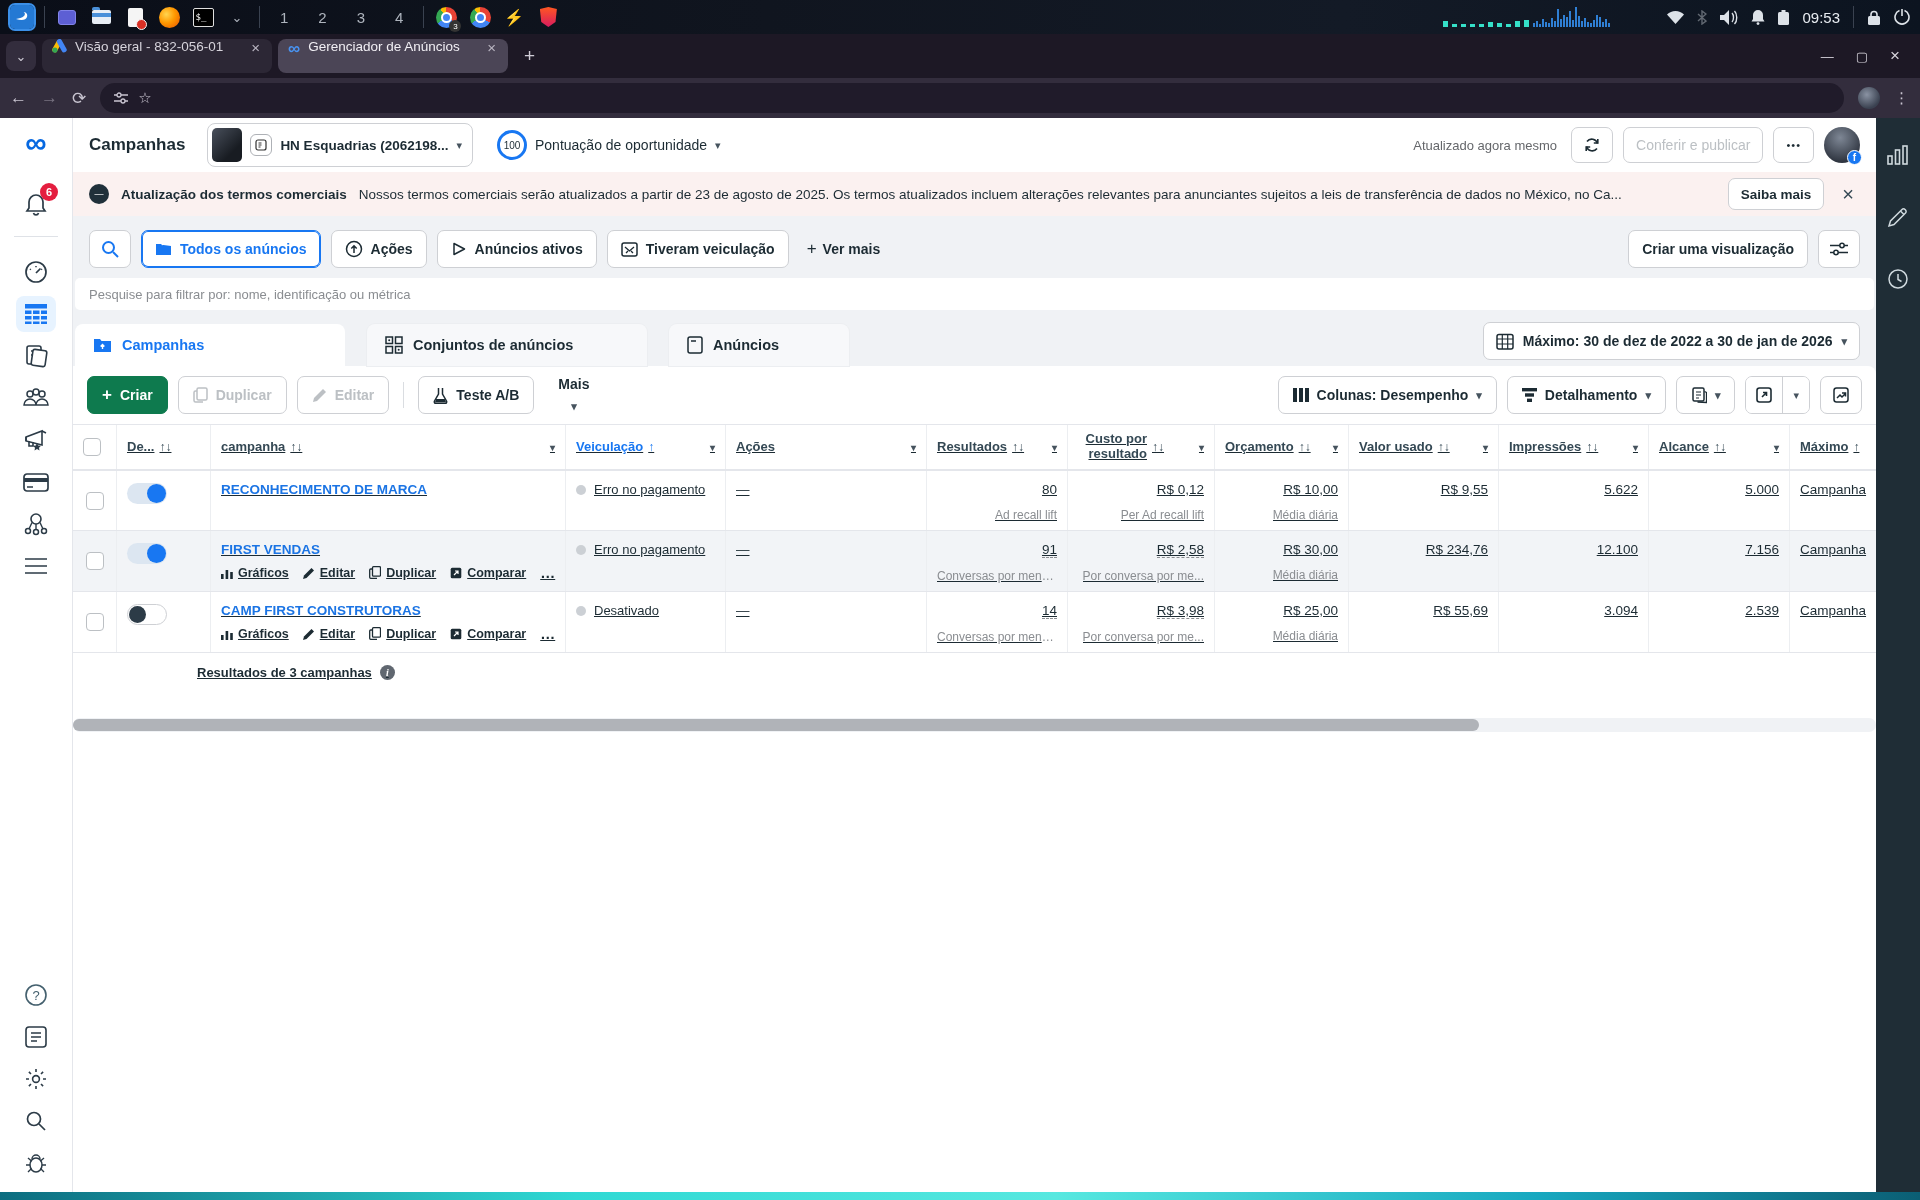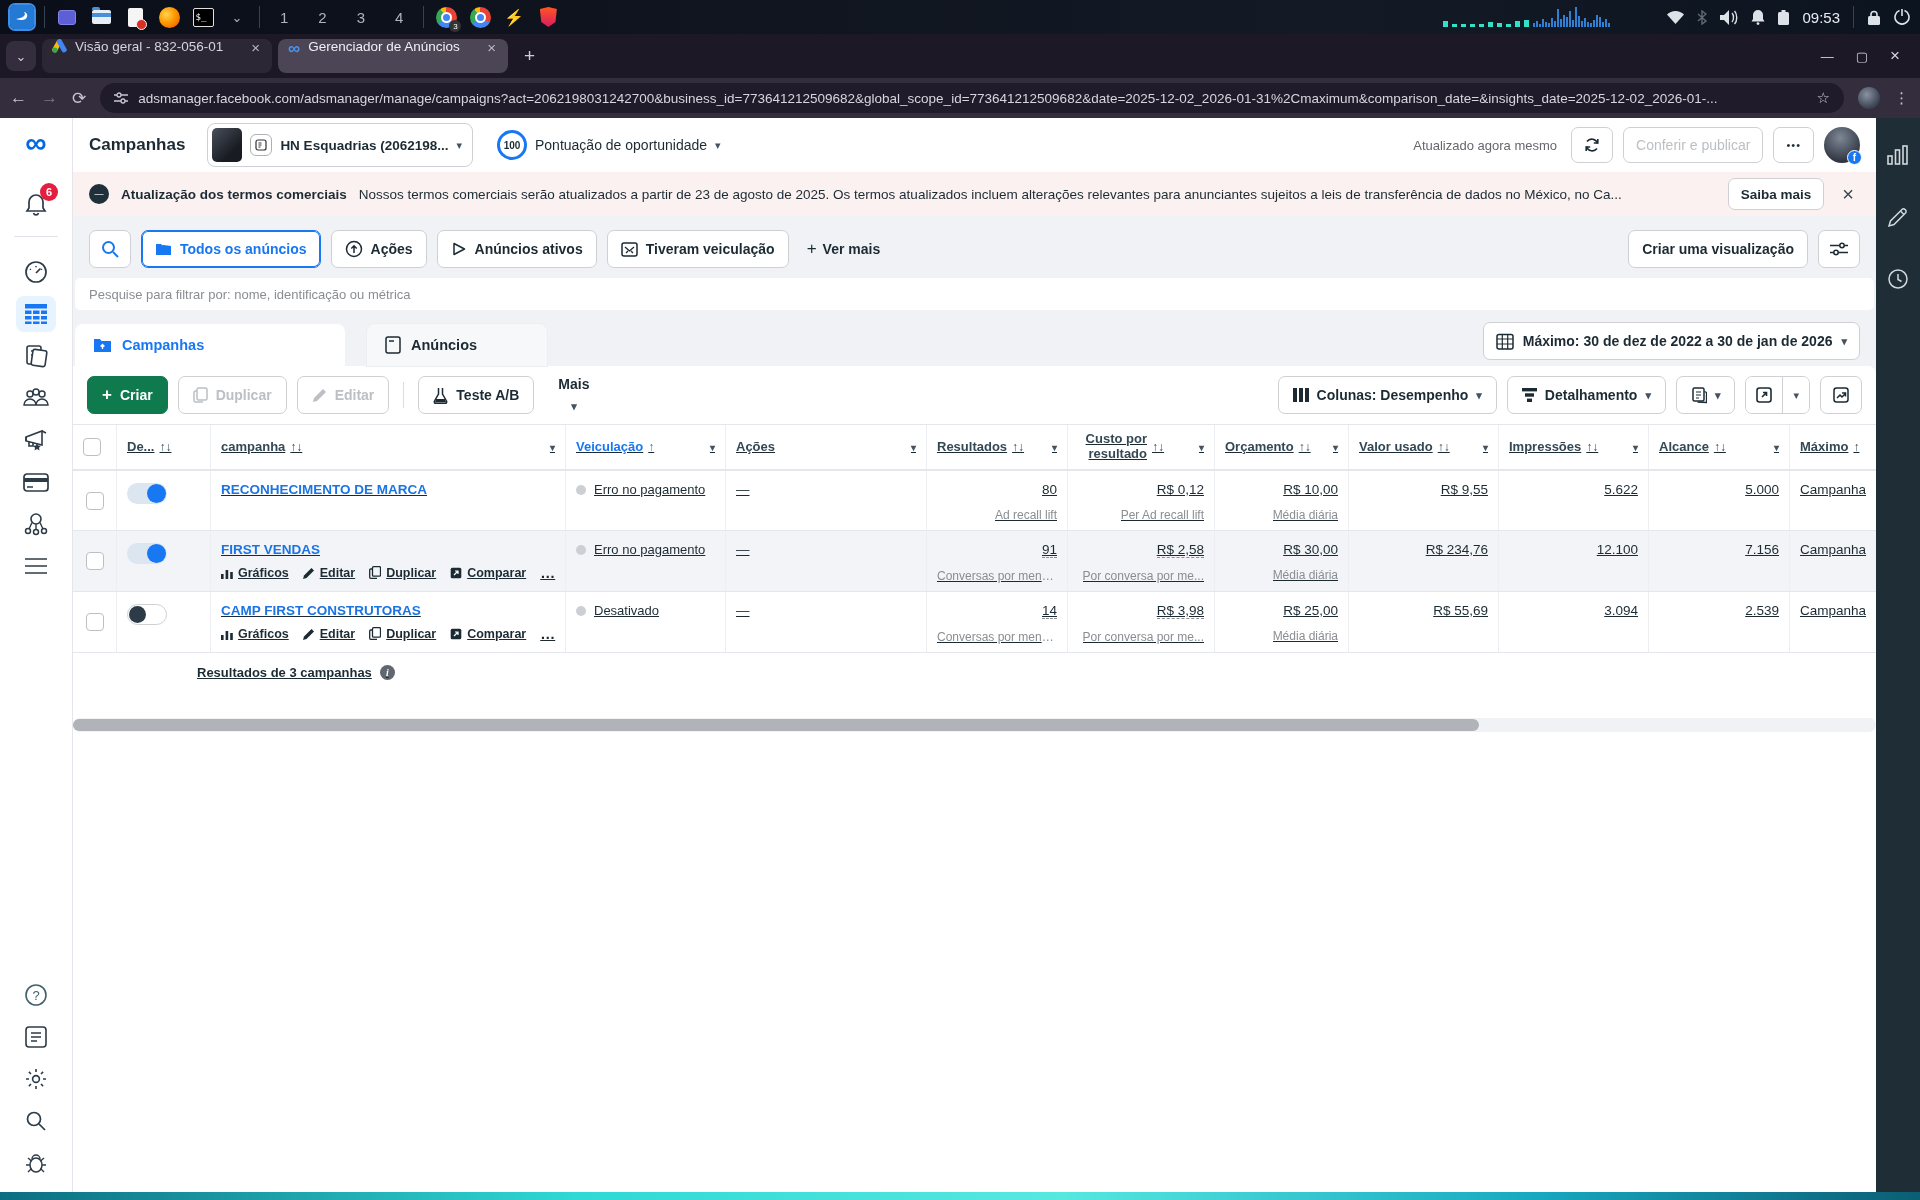--- a/index.html
+++ b/index.html
@@ -72,21 +72,21 @@
   .centercol { flex:1; display:flex; flex-direction:column; min-width:0; }
 
   .appheader { height:54px; background:#fff; display:flex; align-items:center; padding:0 16px; gap:14px; flex:0 0 auto; }
   .apph-title { font-size:17px; font-weight:bold; color:#1c2b33; margin-right:8px; }
   .account-pill { display:flex; align-items:center; gap:8px; border:1px solid #ced0d4; border-radius:8px; padding:4px 10px 4px 4px; background:#fff; }
   .acct-thumb { width:30px; height:34px; border-radius:5px; background:linear-gradient(135deg,#49505c,#181c22 70%); }
   .acct-icon { width:22px; height:22px; border:1px solid #aeb1b6; border-radius:6px; display:flex; align-items:center; justify-content:center; color:#333; }
   .acct-name { font-size:13.5px; color:#1c2b33; font-weight:bold; }
   .caret { display:inline-block; color:#46535e; font-size:11px; }
   .score-pill { display:flex; align-items:center; gap:8px; margin-left:10px; }
-  .score-ring { width:30px; height:30px; border-radius:50%; border:3px solid #1877f2; color:#1c2b33; font-size:10px; font-weight:bold; display:flex; align-items:center; justify-content:center; }
+  .score-ring { width:30px; height:30px; border-radius:50%; border:3px solid #1877f2; color:#1c2b33; font-size:10px; font-weight:normal; display:flex; align-items:center; justify-content:center; }
   .score-label { font-size:14px; color:#1c2b33; }
   .apph-right { margin-left:auto; display:flex; align-items:center; gap:10px; }
   .updated-txt { font-size:13px; color:#65676b; margin-right:4px; }
   .ghost-btn { border:1px solid #ced0d4; background:#fff; border-radius:7px; height:36px; display:flex; align-items:center; justify-content:center; padding:0 12px; font-size:14px; color:#1c2b33; }
   .ghost-btn.disabled { color:#bcc0c4; }
   .avatar-big { width:36px; height:36px; border-radius:50%; background:radial-gradient(circle at 45% 30%, #7e8795, #2f3540 75%); position:relative; }
   .fb-badge { position:absolute; right:-2px; bottom:-2px; width:15px; height:15px; background:#1877f2; color:#fff; border-radius:50%; font-size:10px; font-weight:bold; display:flex; align-items:center; justify-content:center; border:1px solid #fff; }
 
   
   .banner { height:44px; background:#fbf1f0; display:flex; align-items:center; padding:0 16px; gap:12px; flex:0 0 auto; }
@@ -333,21 +333,20 @@
     <span class="nav-btn">←</span>
     <span class="nav-btn fwd">→</span>
     <span class="nav-btn">⟳</span>
     <div class="urlbar">
       <svg width="14" height="14" viewBox="0 0 14 14">
           <circle cx="5" cy="4" r="2" stroke="#c9c5d1" stroke-width="1.3" fill="none"></circle>
           <path d="M7 4h7M0 4h3" stroke="#c9c5d1" stroke-width="1.3"></path>
           <circle cx="9" cy="10" r="2" stroke="#c9c5d1" stroke-width="1.3" fill="none"></circle>
           <path d="M0 10h7M11 10h3" stroke="#c9c5d1" stroke-width="1.3"></path>
         </svg>
-      <span class="url-text">adsmanager.facebook.com/adsmanager/manage/campaigns?act=2062198031242700&amp;business_id=773641212509682&amp;global_scope_id=773641212509682&amp;date=2025-12-02_2026-01-31%2Cmaximum&amp;comparison_date=&amp;insights_date=2025-12-02_2026-01-...</span>
       <span class="url-star">☆</span>
     </div>
     <div class="avatar-mini"></div>
     <span class="kebab">⋮</span>
   </div>
 
   <div class="pagebody">
 
     <div class="leftrail">
       <div class="meta-logo">∞</div>
@@ -564,20 +563,31 @@
         <input type="text" placeholder="Pesquise para filtrar por: nome, identificação ou métrica" style="">
       </div>
 
       <div class="tabsrow">
         <div class="vtab active">
           <svg width="19" height="16" viewBox="0 0 19 16">
               <path d="M1 2h6l1.5 2H18v11H1z" fill="#1877f2"></path>
               <path d="M9.5 12V7.5M7.6 9.4 9.5 7.5l1.9 1.9" stroke="#fff" stroke-width="1.4" fill="none"></path>
             </svg>
           <span>Campanhas</span>
+        </div>
+        <div class="vtab idle t2">
+          <svg width="18" height="18" viewBox="0 0 18 18">
+              <rect x="1" y="1" width="6.5" height="6.5" stroke="#1c2b33" stroke-width="1.5" fill="none"></rect>
+              <rect x="10.5" y="1" width="6.5" height="6.5" stroke="#1c2b33" stroke-width="1.5" fill="none"></rect>
+              <rect x="1" y="10.5" width="6.5" height="6.5" stroke="#1c2b33" stroke-width="1.5" fill="none"></rect>
+              <rect x="10.5" y="10.5" width="6.5" height="6.5" stroke="#1c2b33" stroke-width="1.5" fill="none"></rect>
+              <circle cx="4.2" cy="4.2" r="1" fill="#1c2b33"></circle>
+              <circle cx="13.7" cy="13.7" r="1" fill="#1c2b33"></circle>
+            </svg>
+          <span>Conjuntos de anúncios</span>
         </div>
         <div class="vtab idle t3">
           <svg width="16" height="18" viewBox="0 0 16 18">
               <rect x="1" y="1" width="14" height="16" rx="2" stroke="#1c2b33" stroke-width="1.5" fill="none"></rect>
               <path d="M4 5h5" stroke="#1c2b33" stroke-width="1.5"></path>
             </svg>
           <span>Anúncios</span>
         </div>
         <div class="daterange">
           <svg width="18" height="18" viewBox="0 0 18 18">

